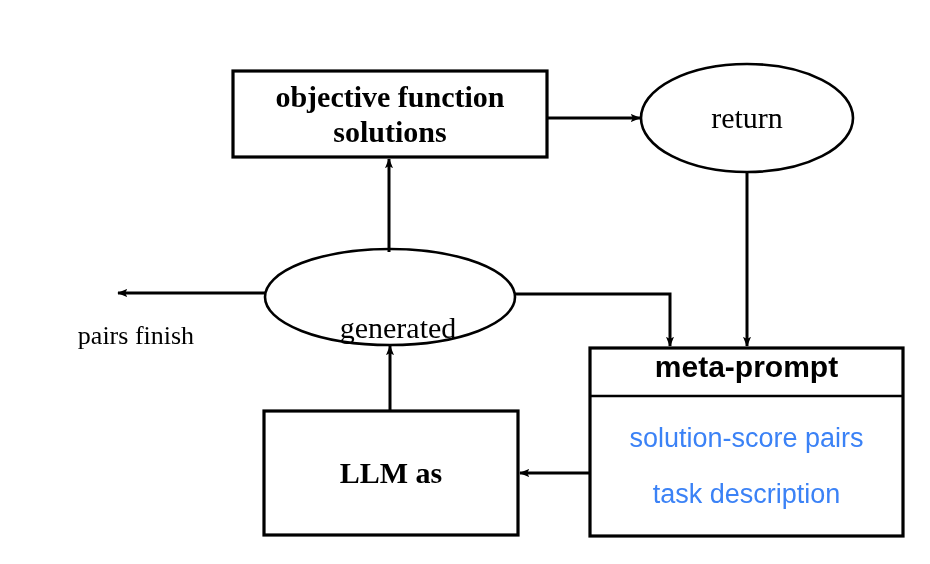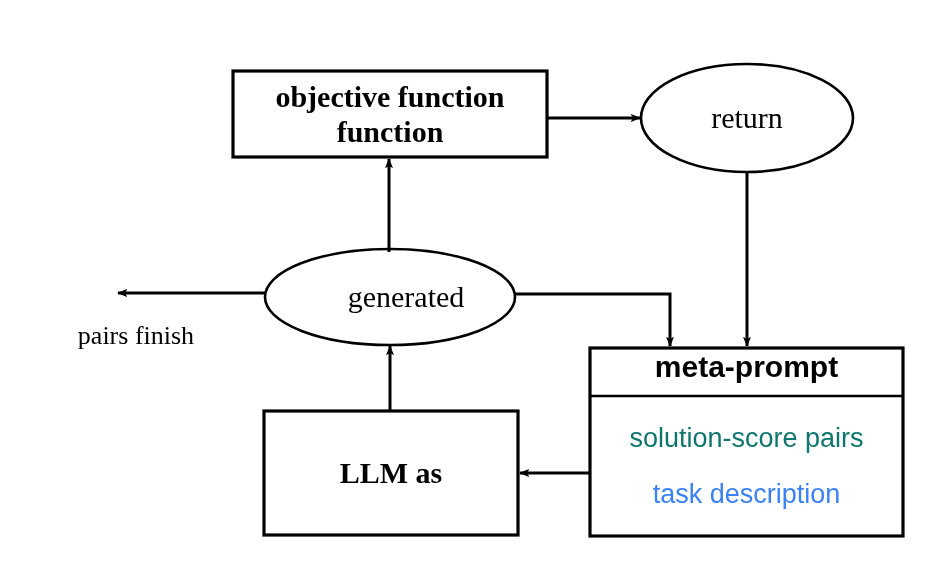--- a/index.html
+++ b/index.html
@@ -52,22 +52,23 @@
     left: 233px; top: 71px; width: 314px; height: 86px;
     font-size: 30px;
   }
   
   #scores-text {
     left: 641px; top: 64px; width: 212px; height: 108px;
     font-size: 30px;
   }
   
   #gensol-text {
-    left: 281px; top: 249px; width: 250px; height: 96px;
+    left: 273px; top: 249px; width: 250px; height: 96px;
     font-size: 30px;
+    justify-content: flex-end;
   }
   
   #llm-text {
     left: 264px; top: 411px; width: 254px; height: 124px;
     font-size: 30px;
     align-items: center;
   }
   
   #return-caption {
     left: 0px; top: 300px; width: 272px; height: 72px;
@@ -128,21 +129,21 @@
 
     <line x1="266" y1="293" x2="118" y2="293" stroke="#000000" stroke-width="3" marker-end="url(#arrowhead)"></line>
 
     <path d="M515 294 L670 294 L670 346" fill="none" stroke="#000000" stroke-width="3" marker-end="url(#arrowhead)"></path>
 
     <line x1="589" y1="473" x2="520" y2="473" stroke="#000000" stroke-width="3" marker-end="url(#arrowhead)"></line>
   </svg>
 
   <div class="node-text serif-bold" id="objective-text">
     <span>objective function</span>
-    <span>function</span>
+    <span>solutions</span>
   </div>
 
   <div class="node-text serif-reg" id="scores-text">
     <span>return</span>
   </div>
 
   <div class="node-text serif-reg" id="gensol-text">
     <span>generated</span>
   </div>
 
@@ -152,17 +153,17 @@
 
   <div class="node-text serif-reg" id="return-caption">
     <span>pairs finish</span>
   </div>
 
   <div class="node-text sans-bold" id="meta-header">
     <span>meta-prompt</span>
   </div>
 
   <div id="meta-body">
-    <div class="meta-row" style="color: #0f766e;">solution-score pairs</div>
+    <div class="meta-row" style="color: #3b82f6;">solution-score pairs</div>
     <div class="meta-row" style="color: #3b82f6;">task description</div>
   </div>
 
 </div>
 
 </body></html>

